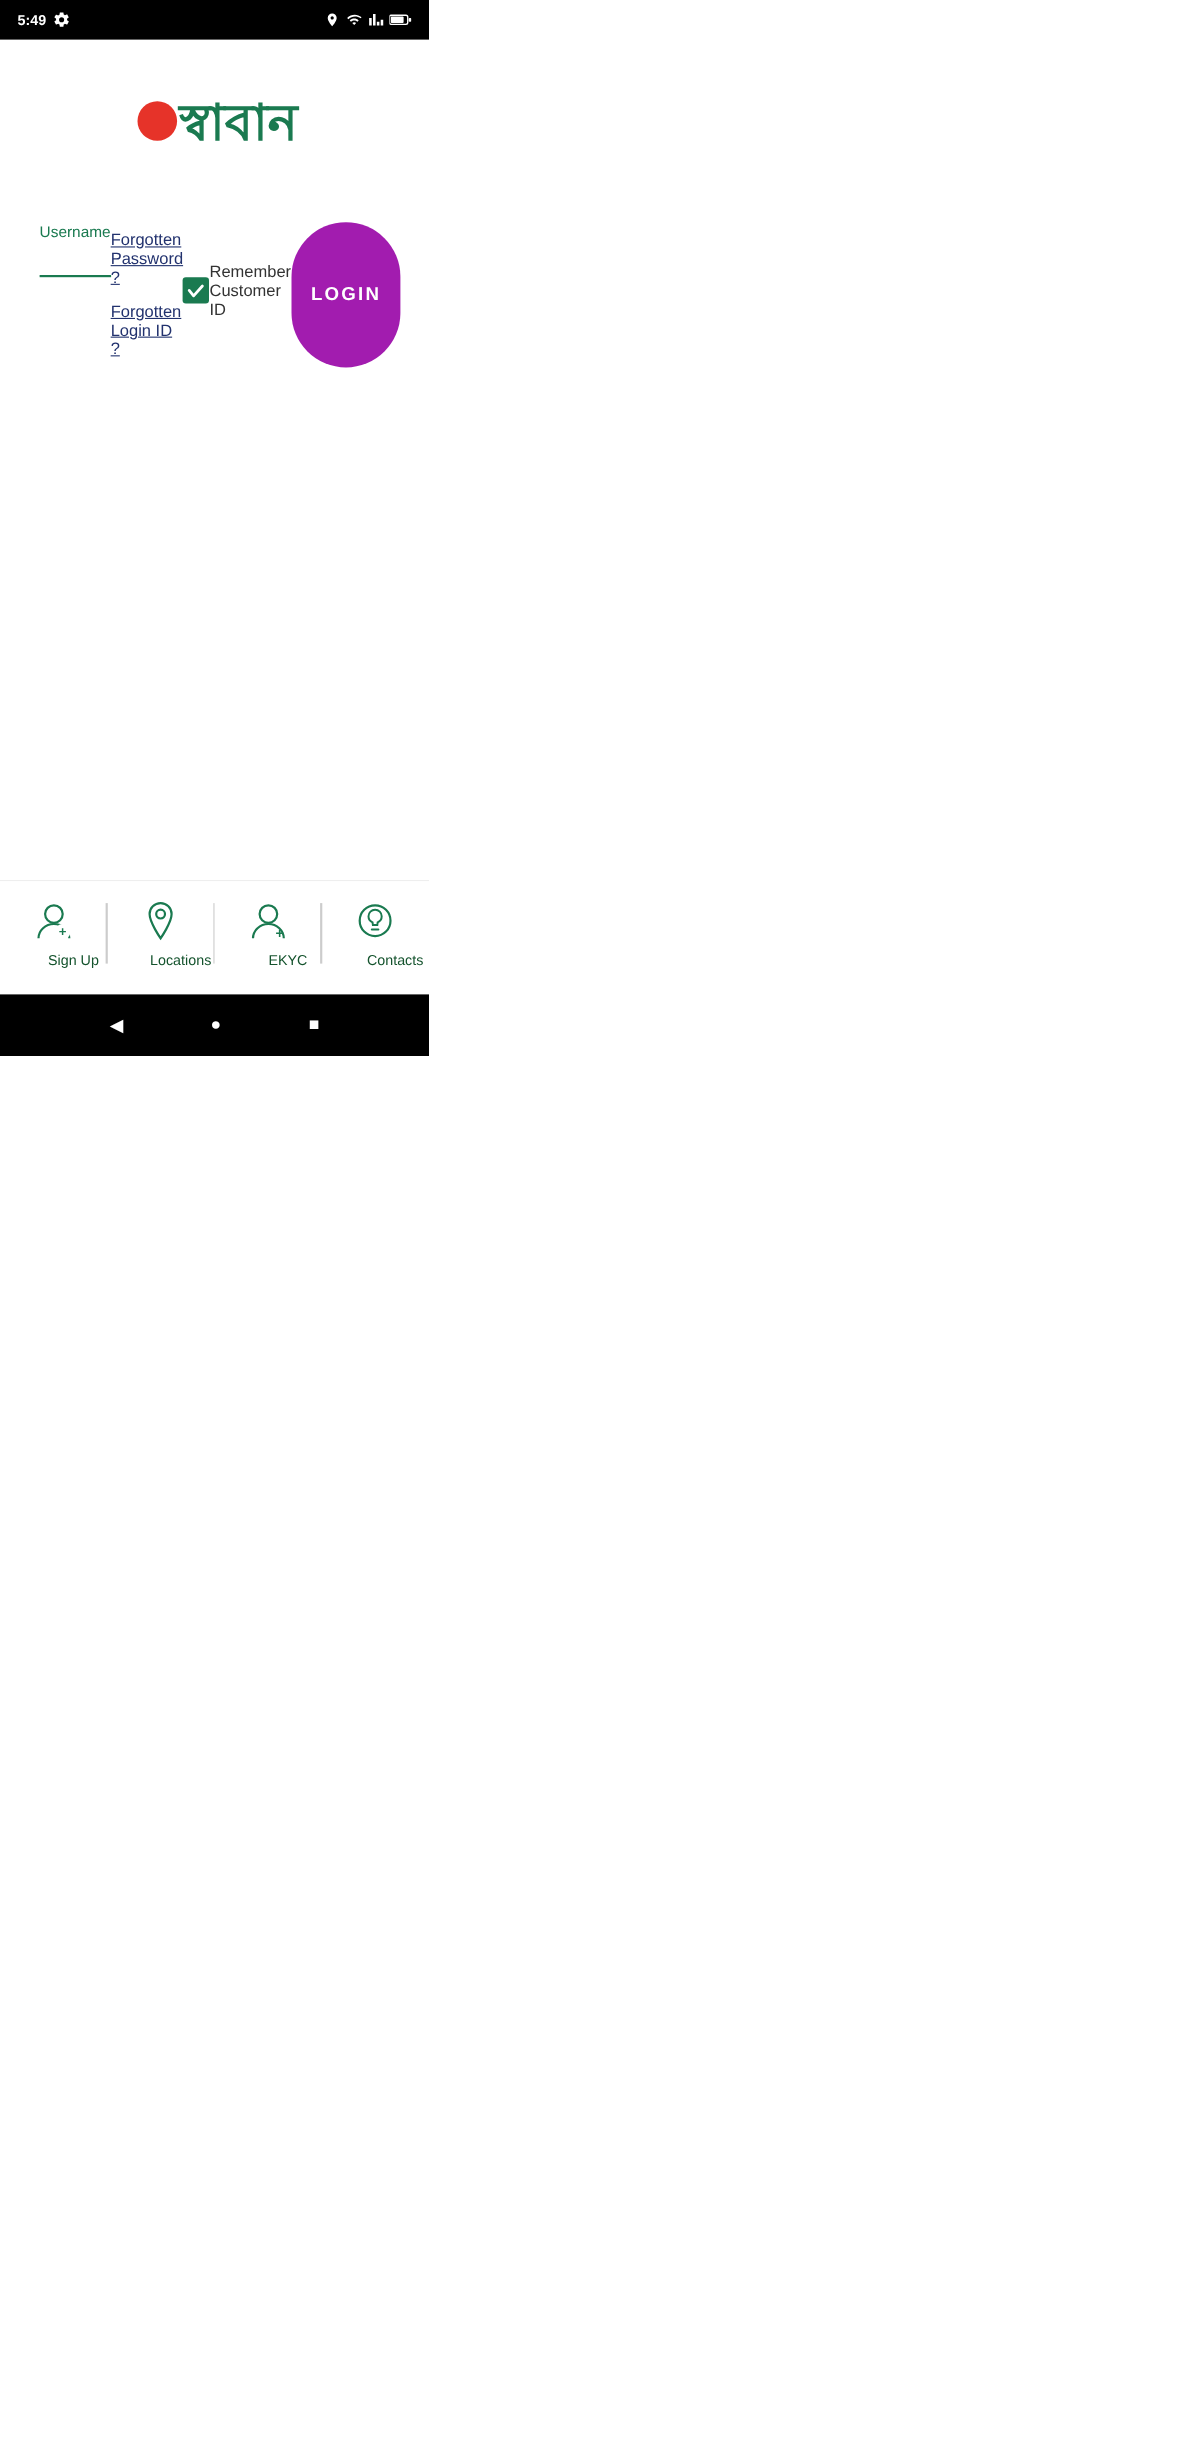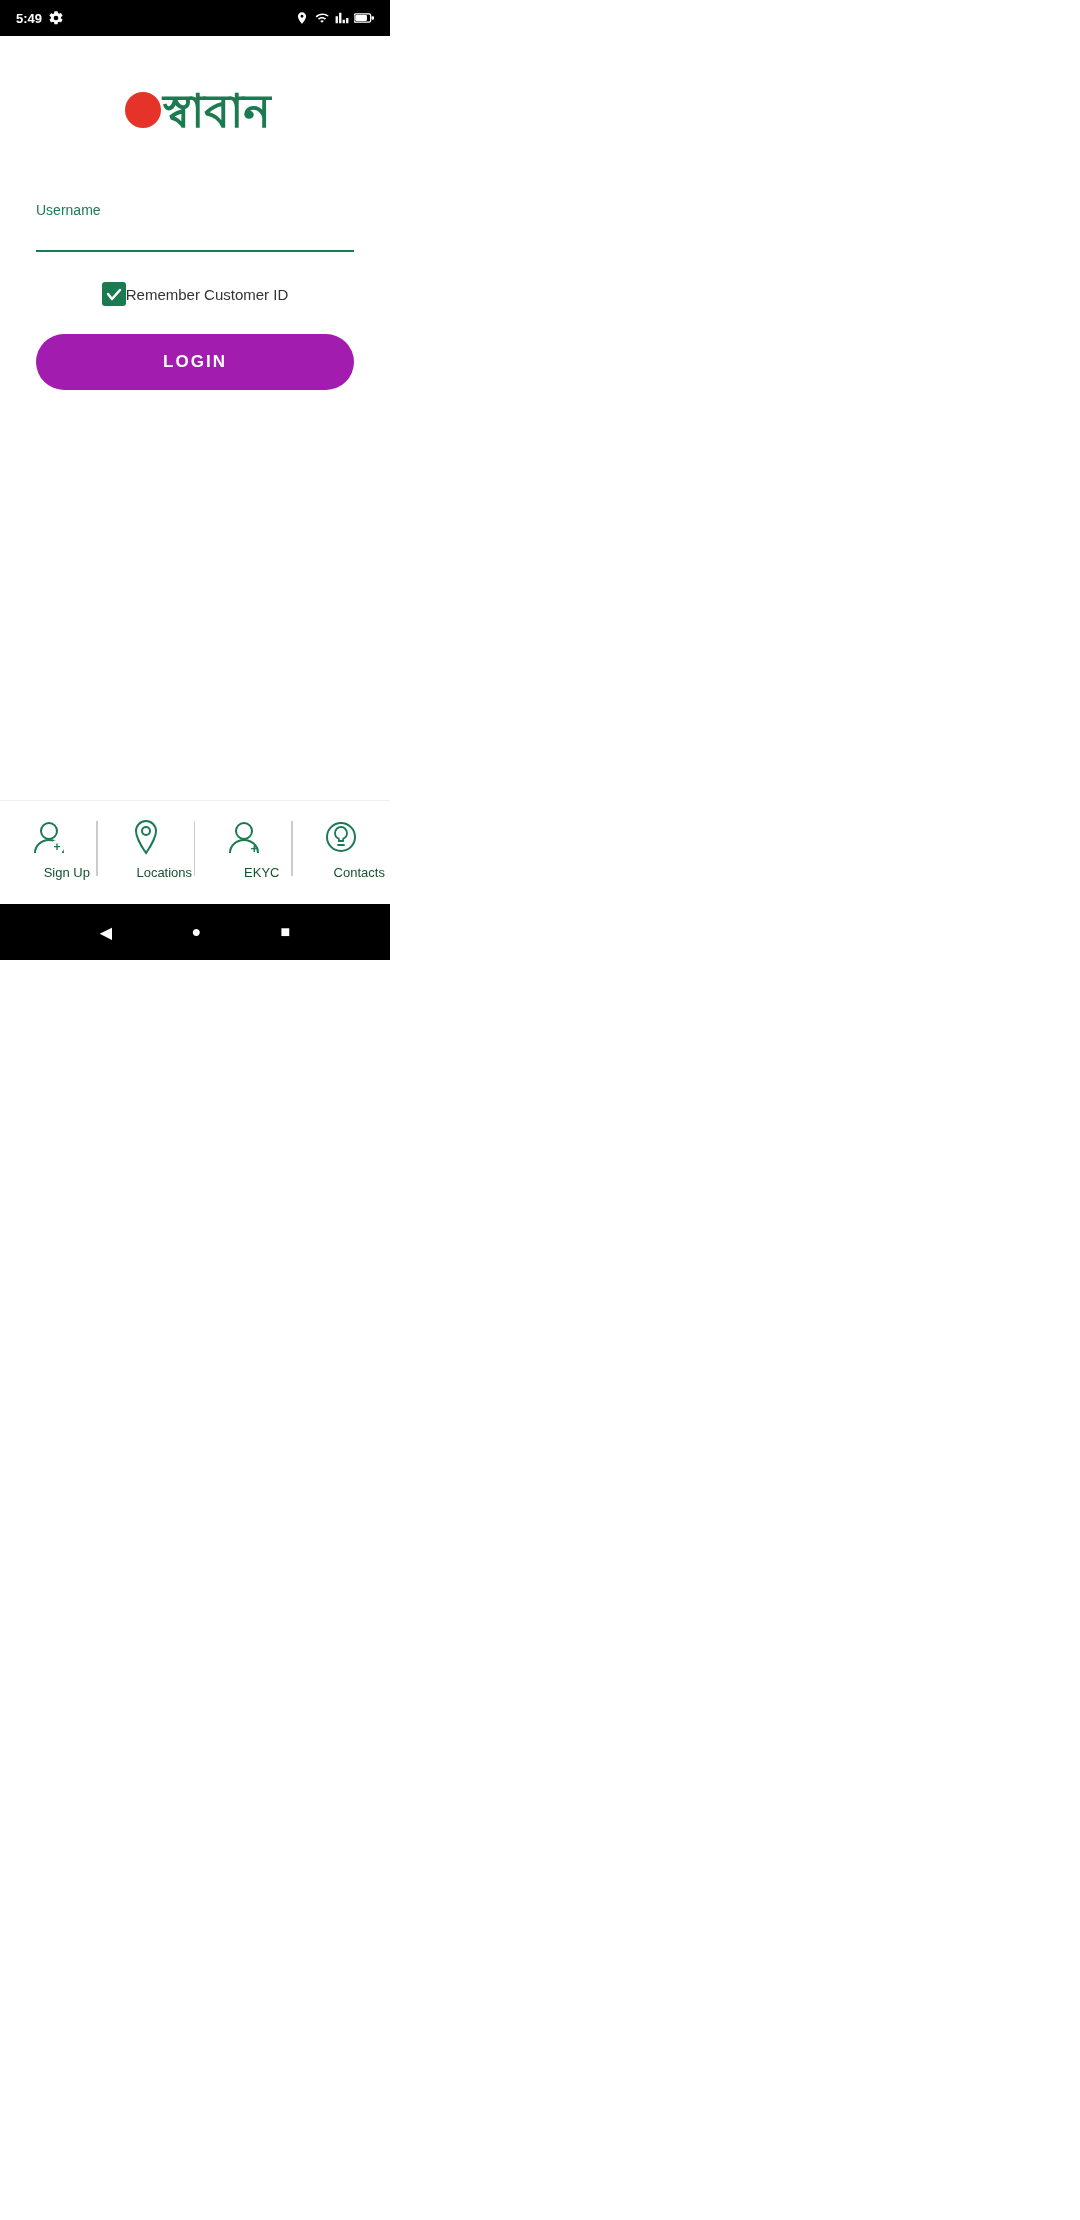--- a/index.html
+++ b/index.html
@@ -50,21 +50,20 @@
 
     .logo-svg-container {
       width: 160px;
       height: 80px;
     }
 
     
     .form-area {
       width: 100%;
       display: flex;
-      flex-direction: column;
       gap: 0;
     }
 
     
     .input-group {
       position: relative;
       margin-bottom: 30px;
     }
 
     .input-label {
@@ -296,20 +295,24 @@
   </div>
 
   <div class="form-area">
 
     <div class="input-group">
       <label class="input-label">Username</label>
       <input class="text-input" type="text" value="" autofocus="" placeholder="" style="">
     </div>
 
 
+    <div class="links-area">
+      <span class="link-text">Forgotten Password ?</span>
+      <span class="link-text">Forgotten Login ID ?</span>
+    </div>
 
     <div class="remember-area">
       <div class="checkbox-custom">
         <svg viewBox="0 0 16 16" fill="white">
           <polyline points="2,8 6,13 14,4" stroke="white" stroke-width="2.5" fill="none" stroke-linecap="round" stroke-linejoin="round"></polyline>
         </svg>
       </div>
       <span class="remember-label">Remember Customer ID</span>
     </div>
 

